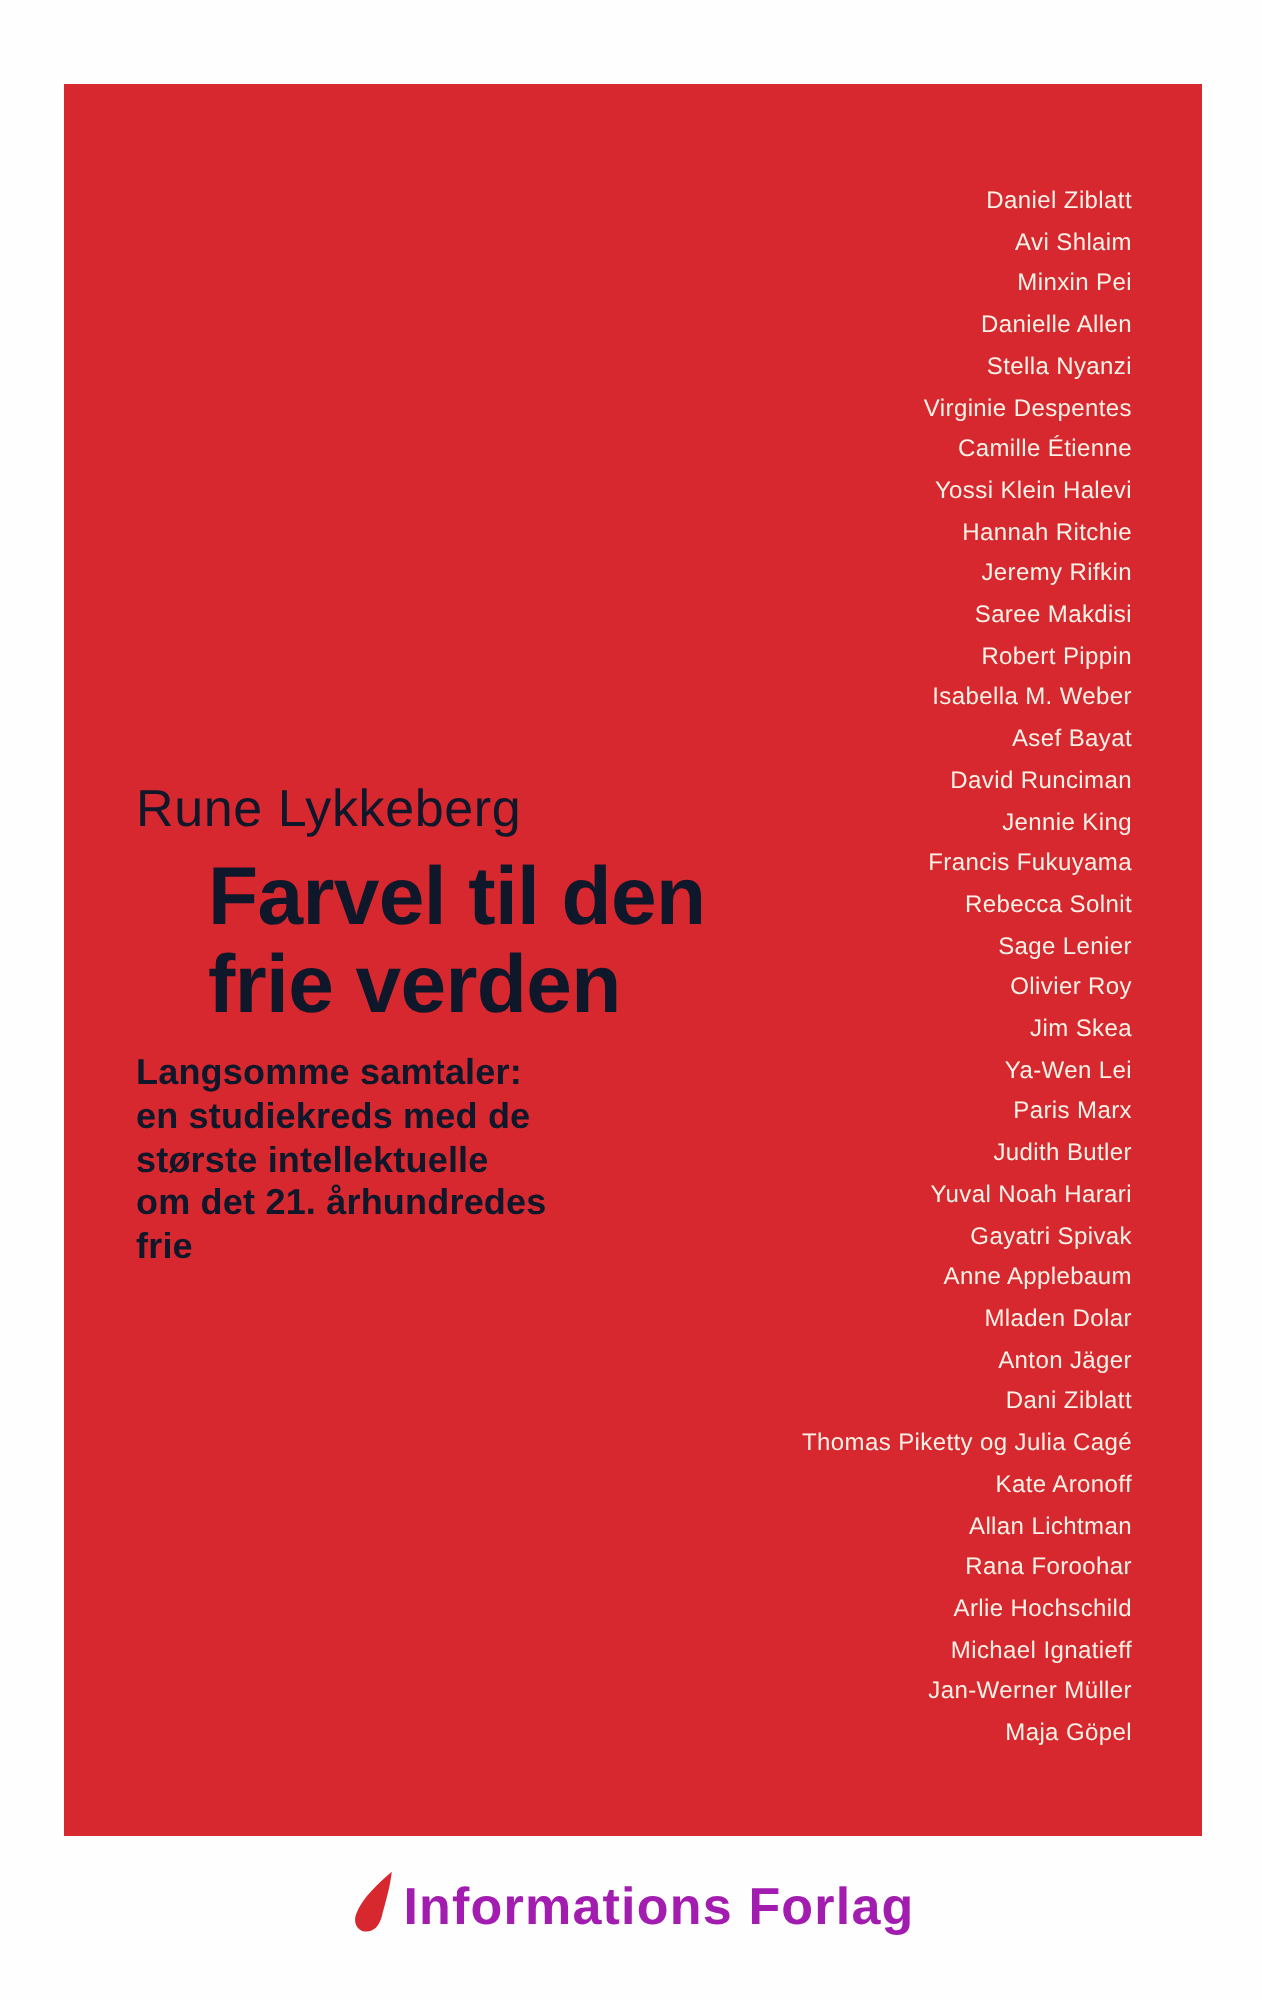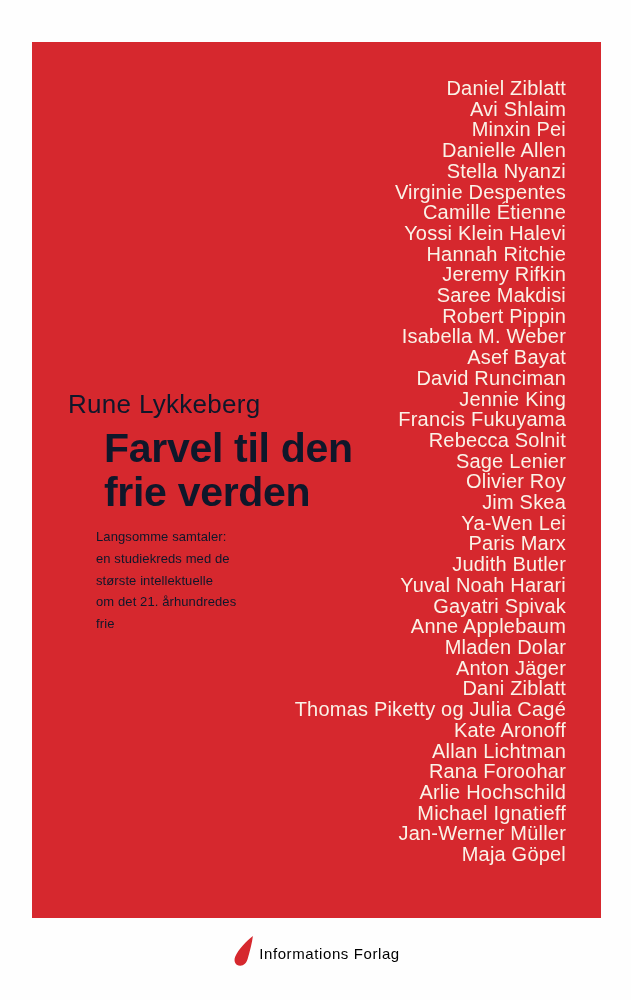--- a/index.html
+++ b/index.html
@@ -16,25 +16,25 @@
   .cover {
     position: absolute;
     left: 32px;
     top: 42px;
     width: 569px;
     height: 876px;
     background: #d6282e;
   }
   .names {
     position: absolute;
-    top: 36px;
+    top: 48px;
     right: 35px;
     text-align: right;
     color: #faf2e7;
-    font-size: 20px;
+    font-size: 12px;
     font-weight: 500;
     line-height: 20.7px;
     letter-spacing: 0.2px;
     white-space: nowrap;
   }
   .title-block {
     position: absolute;
     left: 36px;
     top: 346px;
     width: 310px;
@@ -49,47 +49,46 @@
   }
   .title {
     font-size: 41px;
     font-weight: 700;
     line-height: 44px;
     letter-spacing: -0.3px;
     margin-left: 36px;
   }
   .subtitle {
     margin-top: 12px;
-    font-size: 13px;
-    font-weight: 400;
+    font-size: 18px;
+    font-weight: 700;
     line-height: 21.8px;
     letter-spacing: 0.1px;
-    margin-left: 28px;
   }
   .publisher-row {
     position: absolute;
     left: 0;
     top: 932px;
     width: 100%;
     height: 42px;
     display: flex;
     align-items: center;
     justify-content: center;
   }
   .logo-drop {
     width: 25px;
     height: 32px;
     margin-right: 3px;
     position: relative;
     top: -2px;
   }
   .publisher-name {
-    font-size: 15px;
-    font-weight: 400;
-    color: #000000;
+    font-size: 26px;
+    font-weight: 700;
+    color: #a21caf;
     letter-spacing: 0.6px;
   }
 </style>
 </head>
 <body>
 
 <div class="page">
 
   <div class="cover">
 

